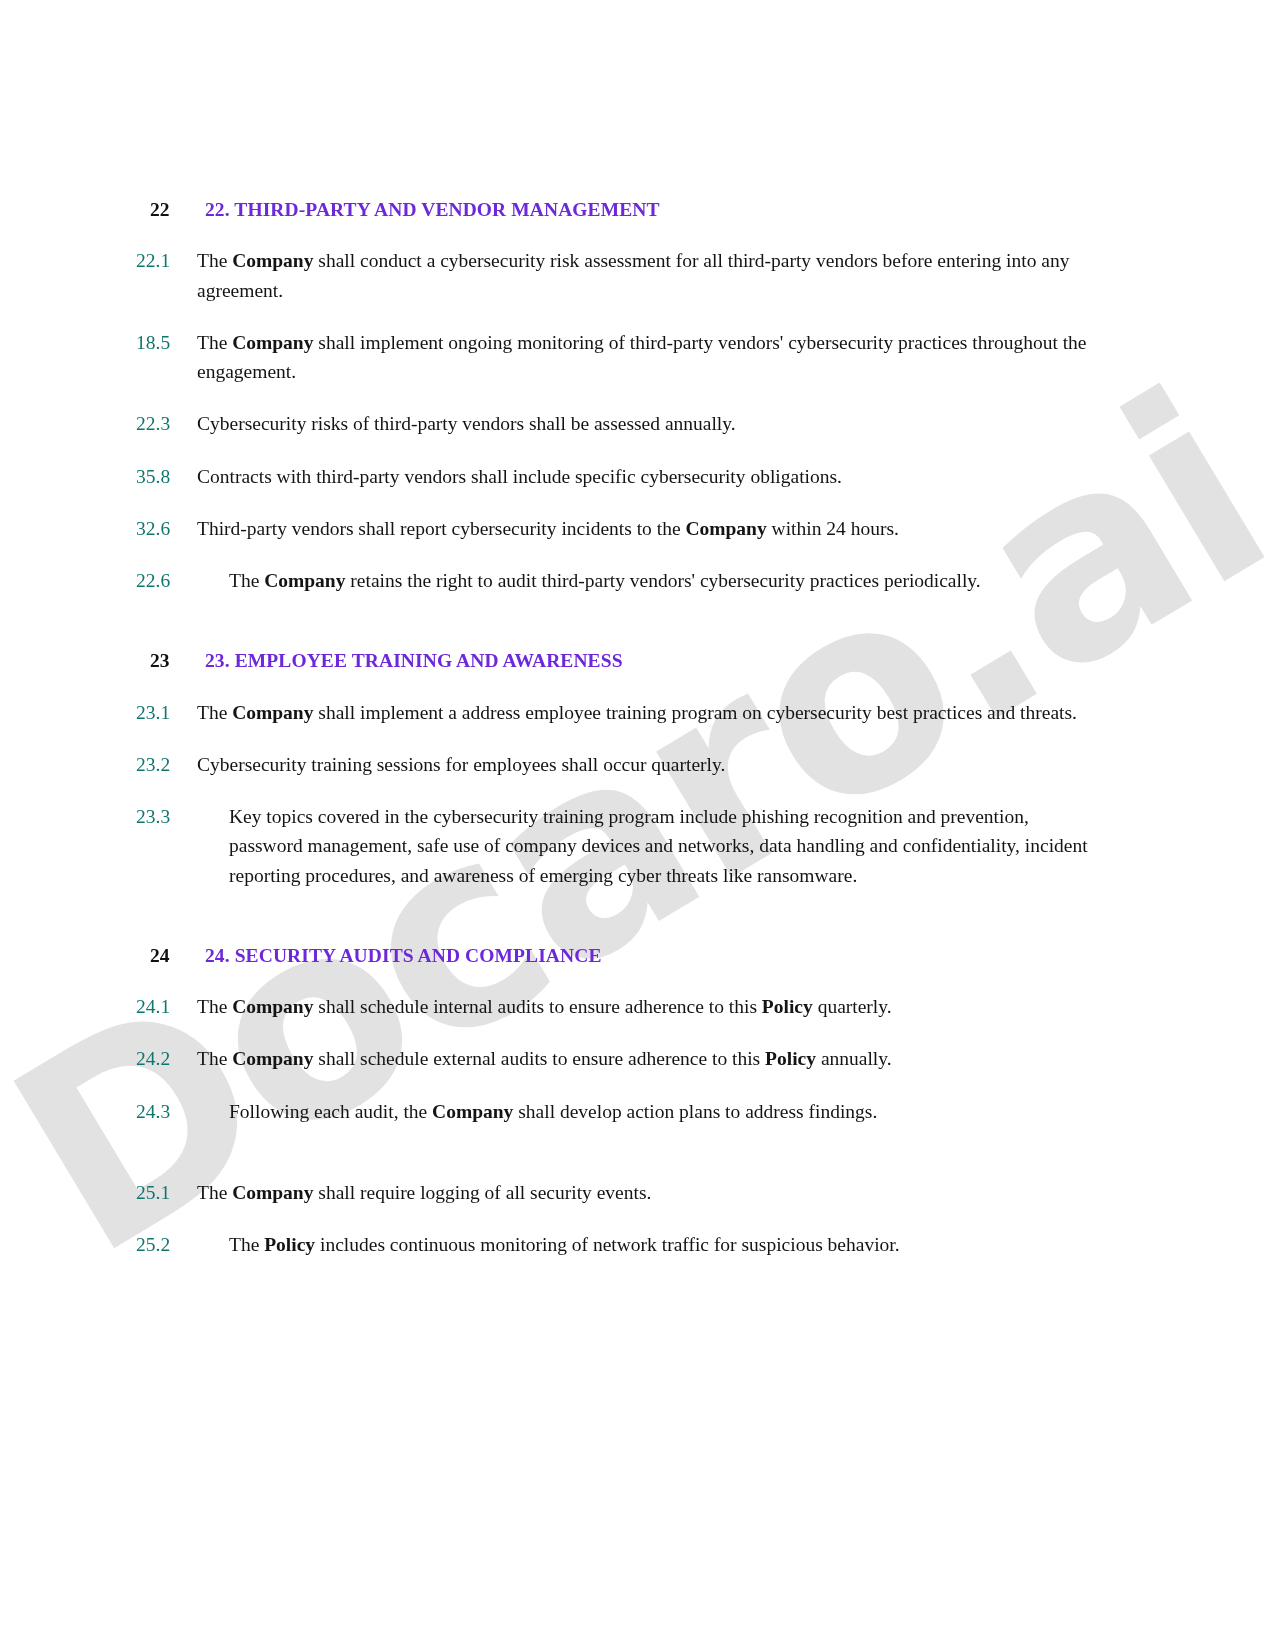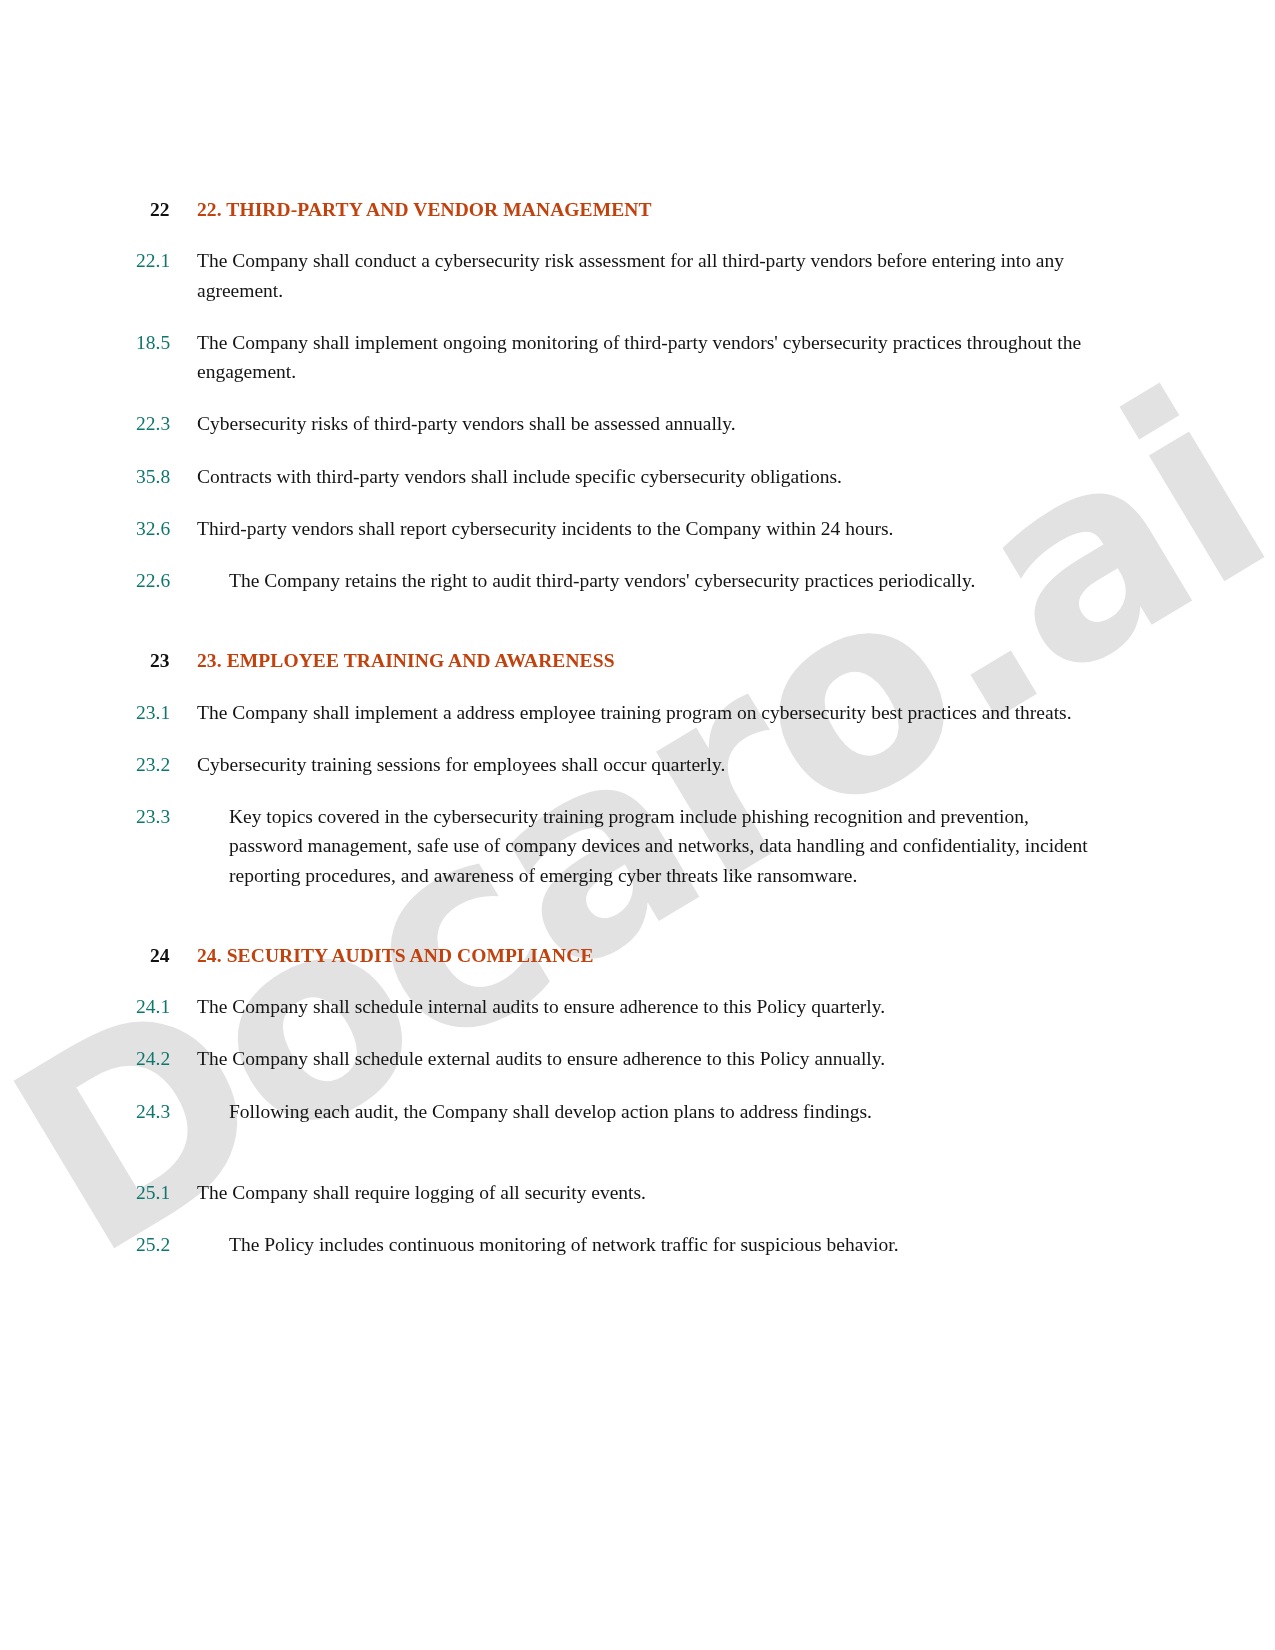--- a/index.html
+++ b/index.html
@@ -74,23 +74,24 @@
     box-sizing: border-box;
     font-weight: bold;
     font-size: 19.5px;
     color: #111111;
     line-height: 1.45;
   }
 
   .section-heading .sec-title {
     font-weight: bold;
     font-size: 19.5px;
-    color: #c2410c;
+    color: #6d28d9;
     line-height: 1.45;
     letter-spacing: 0.1px;
+    margin-left: 8px;
   }
 
   
   .clause {
     display: flex;
     align-items: flex-start;
     margin-bottom: 23px;
   }
 
   .clause:last-child {
@@ -108,21 +109,21 @@
 
   .clause .cl-text {
     flex: 1 1 auto;
     font-size: 19.5px;
     color: #141414;
     line-height: 1.5;
     text-align: left;
   }
 
   .clause .cl-text b {
-    font-weight: normal;
+    font-weight: bold;
     text-align: right;
   }
 </style>
 </head>
 <body>
 
 <div class="page">
 
   <div class="watermark-layer">
     <div class="watermark-text">Docaro.ai</div>

